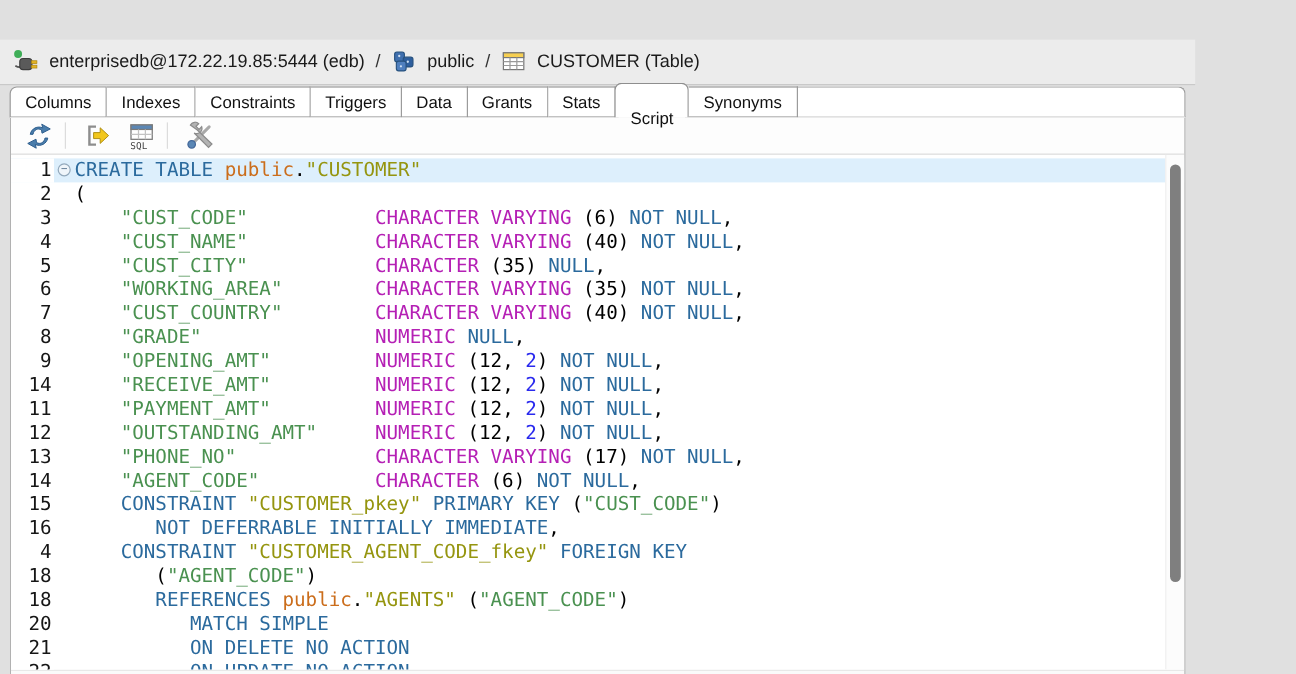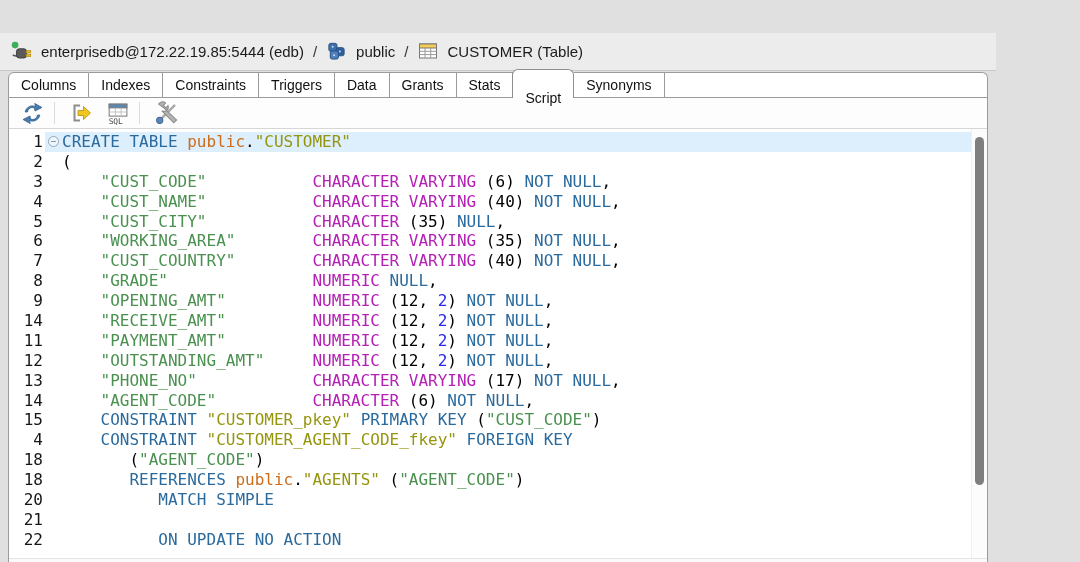--- a/index.html
+++ b/index.html
@@ -186,25 +186,26 @@
             <div class="cl"><span class="ln">6</span><span class="fold"></span><span class="code"><span class="s-pl">    </span><span class="s-col">"WORKING_AREA"</span><span class="s-pl">        </span><span class="s-ty">CHARACTER VARYING</span><span class="s-pl"> (35) </span><span class="s-kw">NOT NULL</span><span class="s-pl">,</span></span></div>
             <div class="cl"><span class="ln">7</span><span class="fold"></span><span class="code"><span class="s-pl">    </span><span class="s-col">"CUST_COUNTRY"</span><span class="s-pl">        </span><span class="s-ty">CHARACTER VARYING</span><span class="s-pl"> (40) </span><span class="s-kw">NOT NULL</span><span class="s-pl">,</span></span></div>
             <div class="cl"><span class="ln">8</span><span class="fold"></span><span class="code"><span class="s-pl">    </span><span class="s-col">"GRADE"</span><span class="s-pl">               </span><span class="s-ty">NUMERIC</span><span class="s-pl"> </span><span class="s-kw">NULL</span><span class="s-pl">,</span></span></div>
             <div class="cl"><span class="ln">9</span><span class="fold"></span><span class="code"><span class="s-pl">    </span><span class="s-col">"OPENING_AMT"</span><span class="s-pl">         </span><span class="s-ty">NUMERIC</span><span class="s-pl"> (12, </span><span class="s-num">2</span><span class="s-pl">) </span><span class="s-kw">NOT NULL</span><span class="s-pl">,</span></span></div>
             <div class="cl"><span class="ln">14</span><span class="fold"></span><span class="code"><span class="s-pl">    </span><span class="s-col">"RECEIVE_AMT"</span><span class="s-pl">         </span><span class="s-ty">NUMERIC</span><span class="s-pl"> (12, </span><span class="s-num">2</span><span class="s-pl">) </span><span class="s-kw">NOT NULL</span><span class="s-pl">,</span></span></div>
             <div class="cl"><span class="ln">11</span><span class="fold"></span><span class="code"><span class="s-pl">    </span><span class="s-col">"PAYMENT_AMT"</span><span class="s-pl">         </span><span class="s-ty">NUMERIC</span><span class="s-pl"> (12, </span><span class="s-num">2</span><span class="s-pl">) </span><span class="s-kw">NOT NULL</span><span class="s-pl">,</span></span></div>
             <div class="cl"><span class="ln">12</span><span class="fold"></span><span class="code"><span class="s-pl">    </span><span class="s-col">"OUTSTANDING_AMT"</span><span class="s-pl">     </span><span class="s-ty">NUMERIC</span><span class="s-pl"> (12, </span><span class="s-num">2</span><span class="s-pl">) </span><span class="s-kw">NOT NULL</span><span class="s-pl">,</span></span></div>
             <div class="cl"><span class="ln">13</span><span class="fold"></span><span class="code"><span class="s-pl">    </span><span class="s-col">"PHONE_NO"</span><span class="s-pl">            </span><span class="s-ty">CHARACTER VARYING</span><span class="s-pl"> (17) </span><span class="s-kw">NOT NULL</span><span class="s-pl">,</span></span></div>
             <div class="cl"><span class="ln">14</span><span class="fold"></span><span class="code"><span class="s-pl">    </span><span class="s-col">"AGENT_CODE"</span><span class="s-pl">          </span><span class="s-ty">CHARACTER</span><span class="s-pl"> (6) </span><span class="s-kw">NOT NULL</span><span class="s-pl">,</span></span></div>
             <div class="cl"><span class="ln">15</span><span class="fold"></span><span class="code"><span class="s-pl">    </span><span class="s-kw">CONSTRAINT</span><span class="s-pl"> </span><span class="s-nm">"CUSTOMER_pkey"</span><span class="s-pl"> </span><span class="s-kw">PRIMARY KEY</span><span class="s-pl"> (</span><span class="s-col">"CUST_CODE"</span><span class="s-pl">)</span></span></div>
+            <div class="cl"><span class="ln">16</span><span class="fold"></span><span class="code"><span class="s-pl">       </span><span class="s-kw">NOT DEFERRABLE INITIALLY IMMEDIATE</span><span class="s-pl">,</span></span></div>
             <div class="cl"><span class="ln">4</span><span class="fold"></span><span class="code"><span class="s-pl">    </span><span class="s-kw">CONSTRAINT</span><span class="s-pl"> </span><span class="s-nm">"CUSTOMER_AGENT_CODE_fkey"</span><span class="s-pl"> </span><span class="s-kw">FOREIGN KEY</span></span></div>
             <div class="cl"><span class="ln">18</span><span class="fold"></span><span class="code"><span class="s-pl">       (</span><span class="s-col">"AGENT_CODE"</span><span class="s-pl">)</span></span></div>
             <div class="cl"><span class="ln">18</span><span class="fold"></span><span class="code"><span class="s-pl">       </span><span class="s-kw">REFERENCES</span><span class="s-pl"> </span><span class="s-sc">public</span><span class="s-pl">.</span><span class="s-nm">"AGENTS"</span><span class="s-pl"> (</span><span class="s-col">"AGENT_CODE"</span><span class="s-pl">)</span></span></div>
             <div class="cl"><span class="ln">20</span><span class="fold"></span><span class="code"><span class="s-pl">          </span><span class="s-kw">MATCH SIMPLE</span></span></div>
-            <div class="cl"><span class="ln">21</span><span class="fold"></span><span class="code"><span class="s-pl">          </span></span></div>
+            <div class="cl"><span class="ln">21</span><span class="fold"></span><span class="code"><span class="s-pl">          </span><span class="s-kw">ON DELETE NO ACTION</span></span></div>
             <div class="cl"><span class="ln">22</span><span class="fold"></span><span class="code"><span class="s-pl">          </span><span class="s-kw">ON UPDATE NO ACTION</span></span></div>
           </div>
         <div class="vscroll">
           <div class="vthumb"></div>
         </div>
       </div>
       <div class="hscroll"></div>
     </div>
   </div>
 </div>

